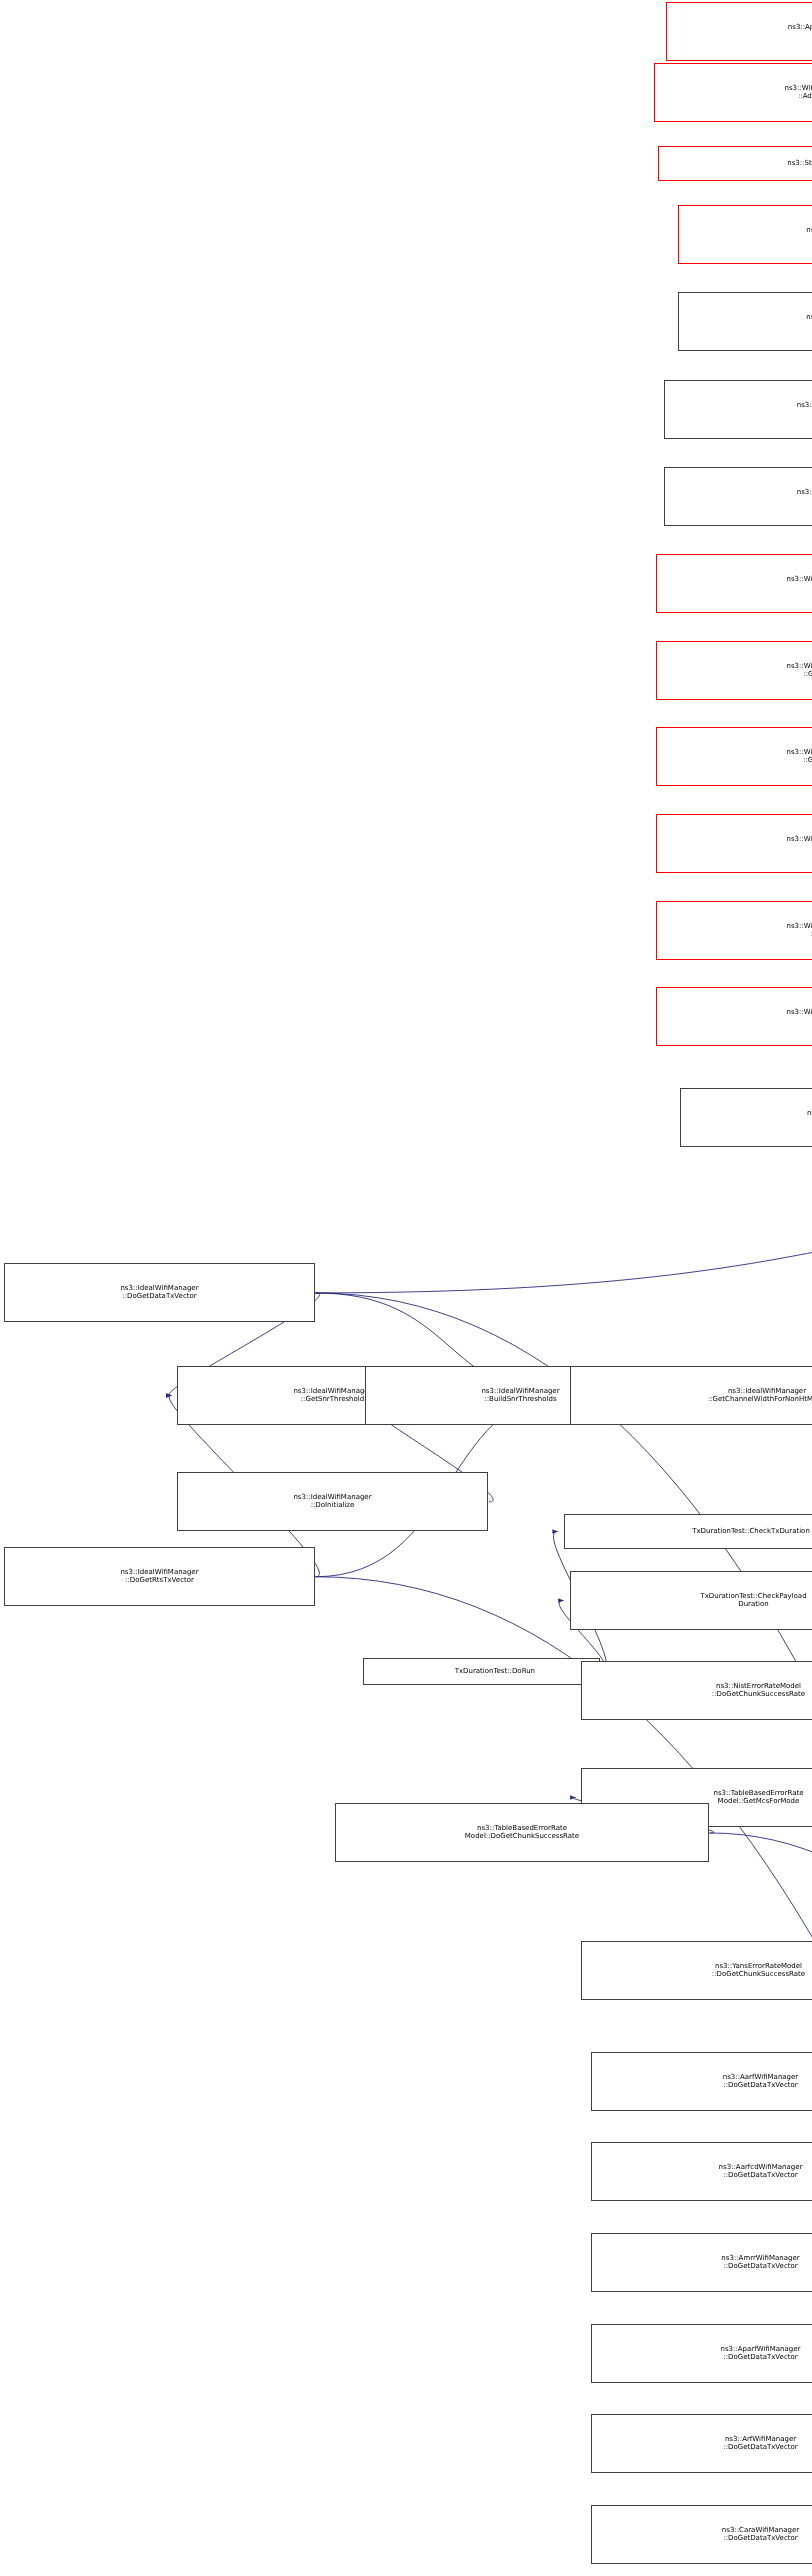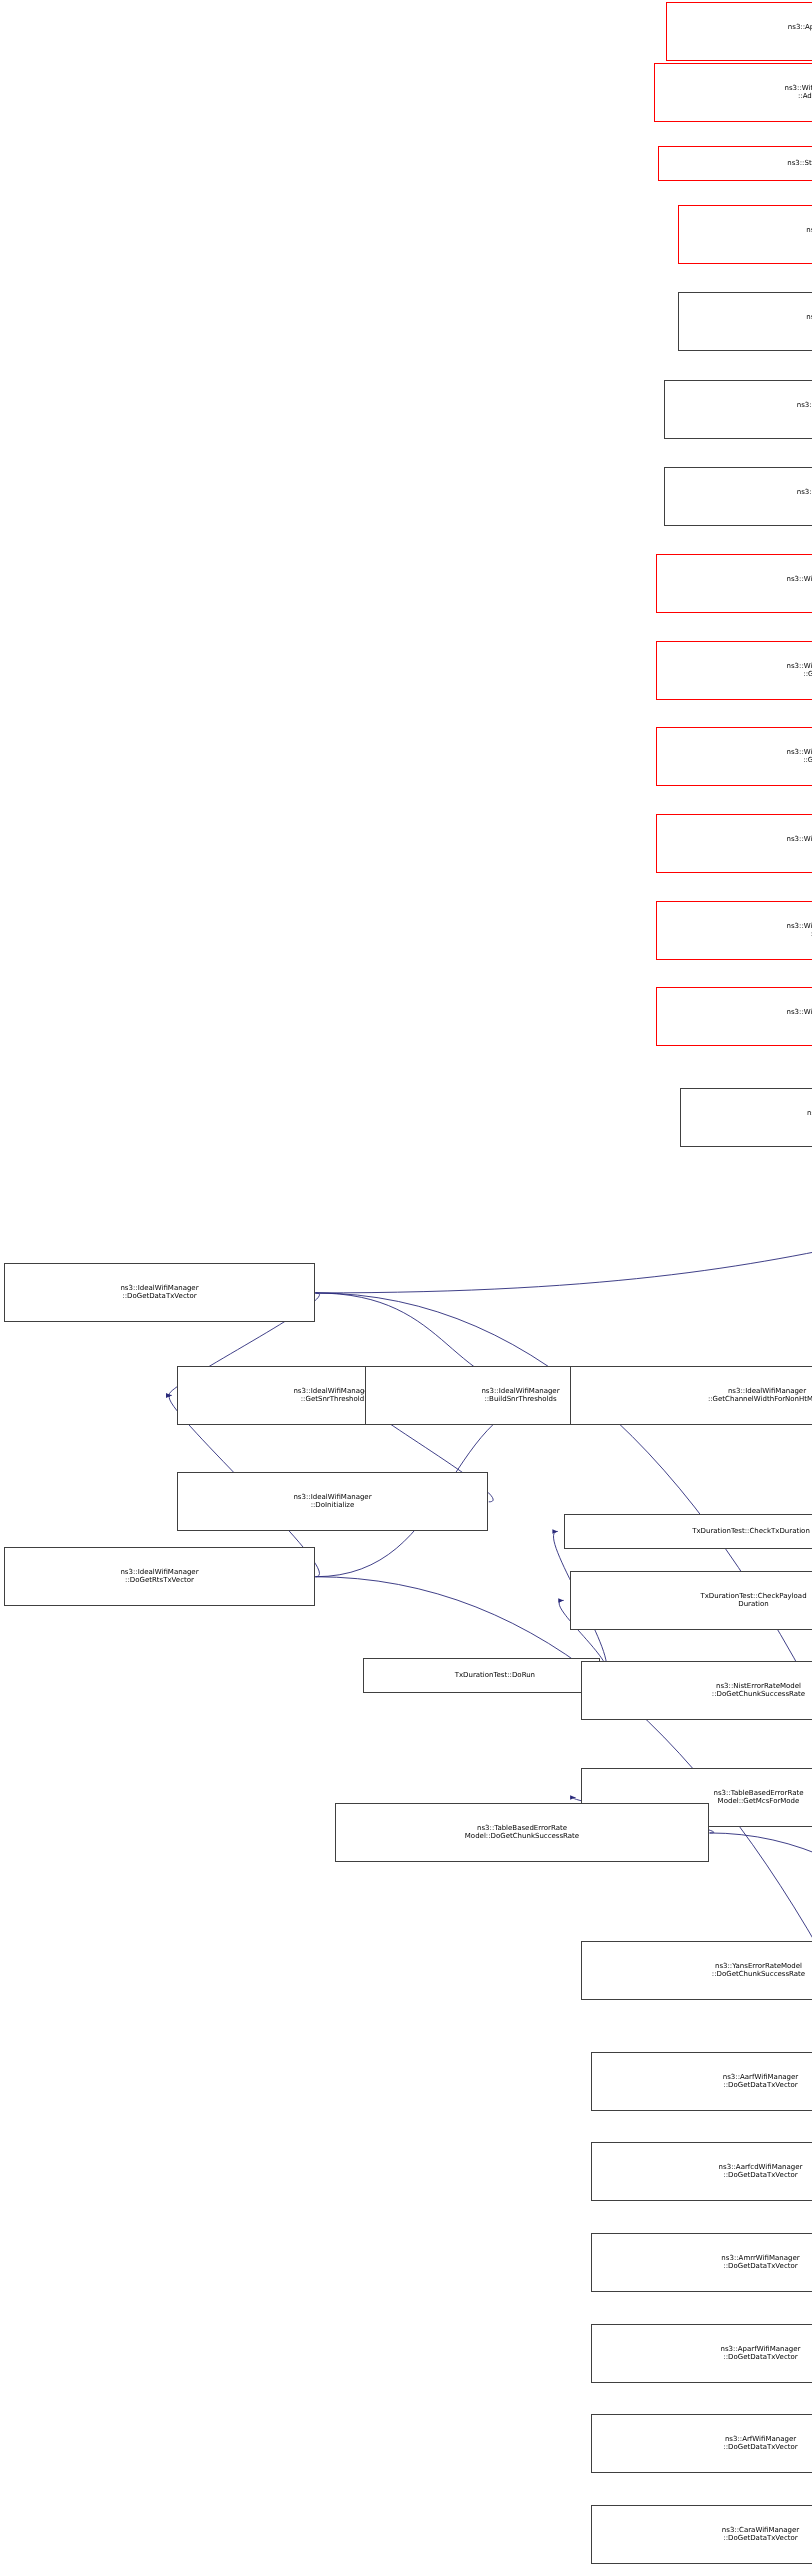--- a/index.html
+++ b/index.html
@@ -145,21 +145,21 @@
 ::BuildSnrThresholds</div>
       <div class="node" style="left: 570px; top: 1366px; width: 394px; height: 59px;">ns3::IdealWifiManager
 ::GetChannelWidthForNonHtMode</div>
       <div class="node" style="left: 177px; top: 1472px; width: 311px; height: 59px;">ns3::IdealWifiManager
 ::DoInitialize</div>
       <div class="node" style="left: 4px; top: 1547px; width: 311px; height: 59px;">ns3::IdealWifiManager
 ::DoGetRtsTxVector</div>
       <div class="node" style="left: 564px; top: 1514px; width: 374px; height: 35px;">TxDurationTest::CheckTxDuration</div>
       <div class="node" style="left: 570px; top: 1571px; width: 367px; height: 59px;">TxDurationTest::CheckPayload
 Duration</div>
-      <div class="node" style="left: 363px; top: 1658px; width: 237px; height: 35px; padding-left: 28px;">TxDurationTest::DoRun</div>
+      <div class="node" style="left: 363px; top: 1658px; width: 237px; height: 27px; padding-left: 28px;">TxDurationTest::DoRun</div>
       <div class="node" style="left: 581px; top: 1661px; width: 355px; height: 59px;">ns3::NistErrorRateModel
 ::DoGetChunkSuccessRate</div>
       <div class="node" style="left: 581px; top: 1768px; width: 355px; height: 59px;">ns3::TableBasedErrorRate
 Model::GetMcsForMode</div>
       <div class="node" style="left: 335px; top: 1803px; width: 374px; height: 59px;">ns3::TableBasedErrorRate
 Model::DoGetChunkSuccessRate</div>
       <div class="node" style="left: 581px; top: 1941px; width: 355px; height: 59px;">ns3::YansErrorRateModel
 ::DoGetChunkSuccessRate</div>
       <div class="node" style="left: 591px; top: 2052px; width: 339px; height: 59px;">ns3::AarfWifiManager
 ::DoGetDataTxVector</div>

